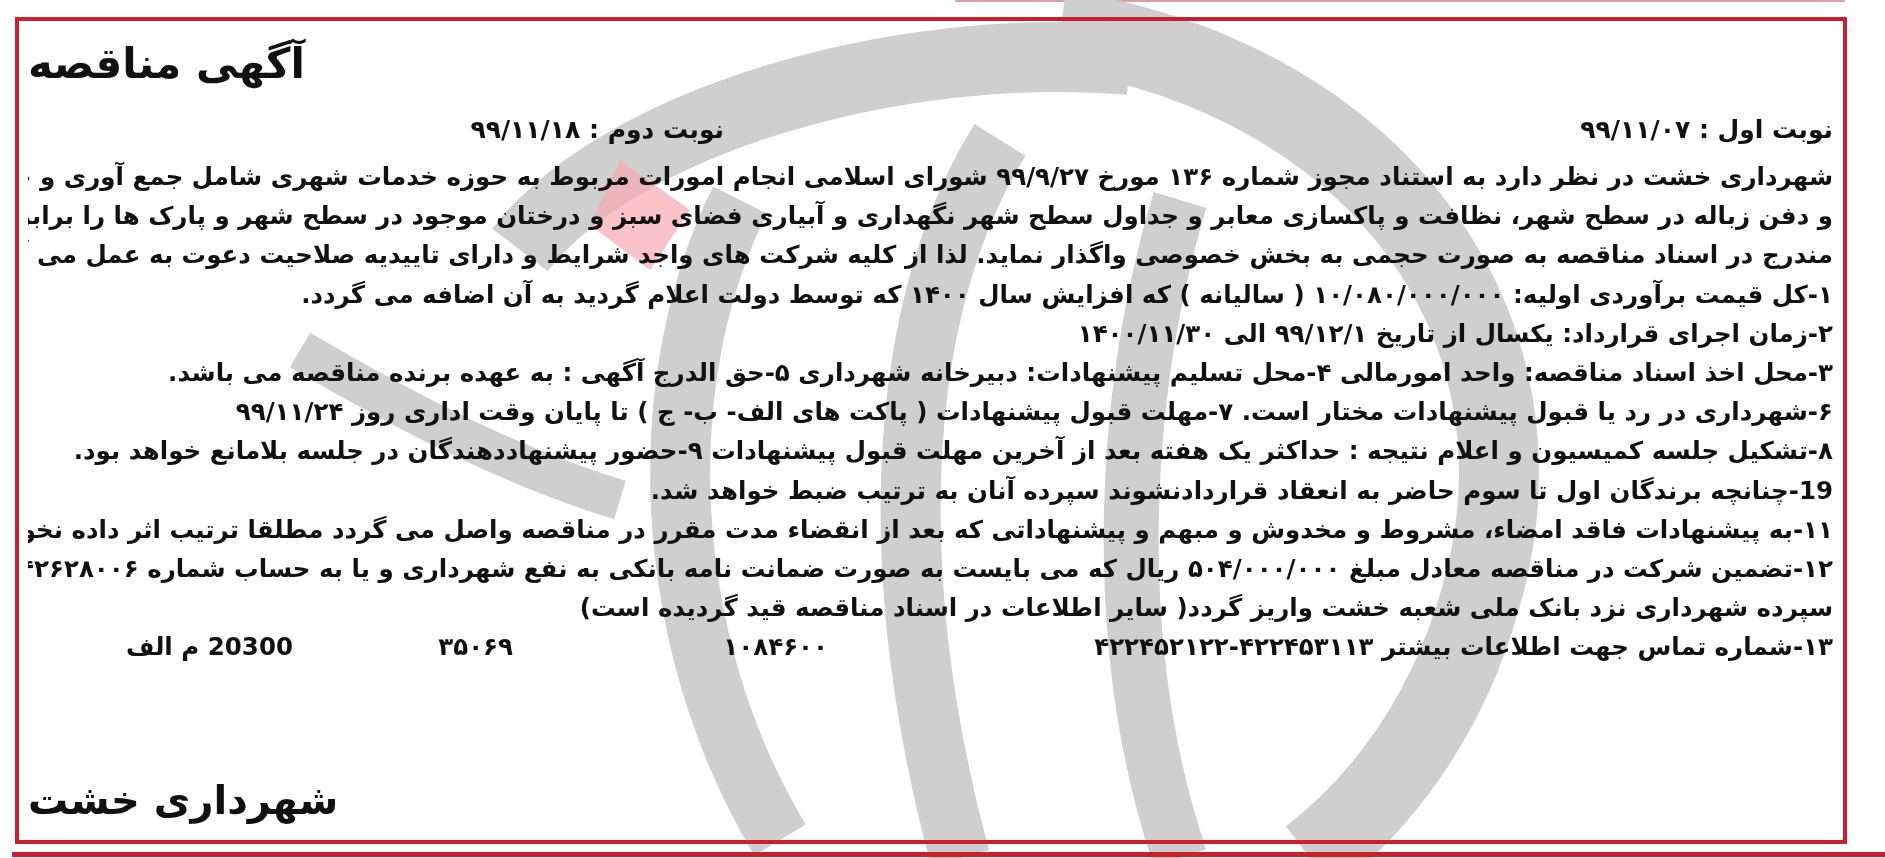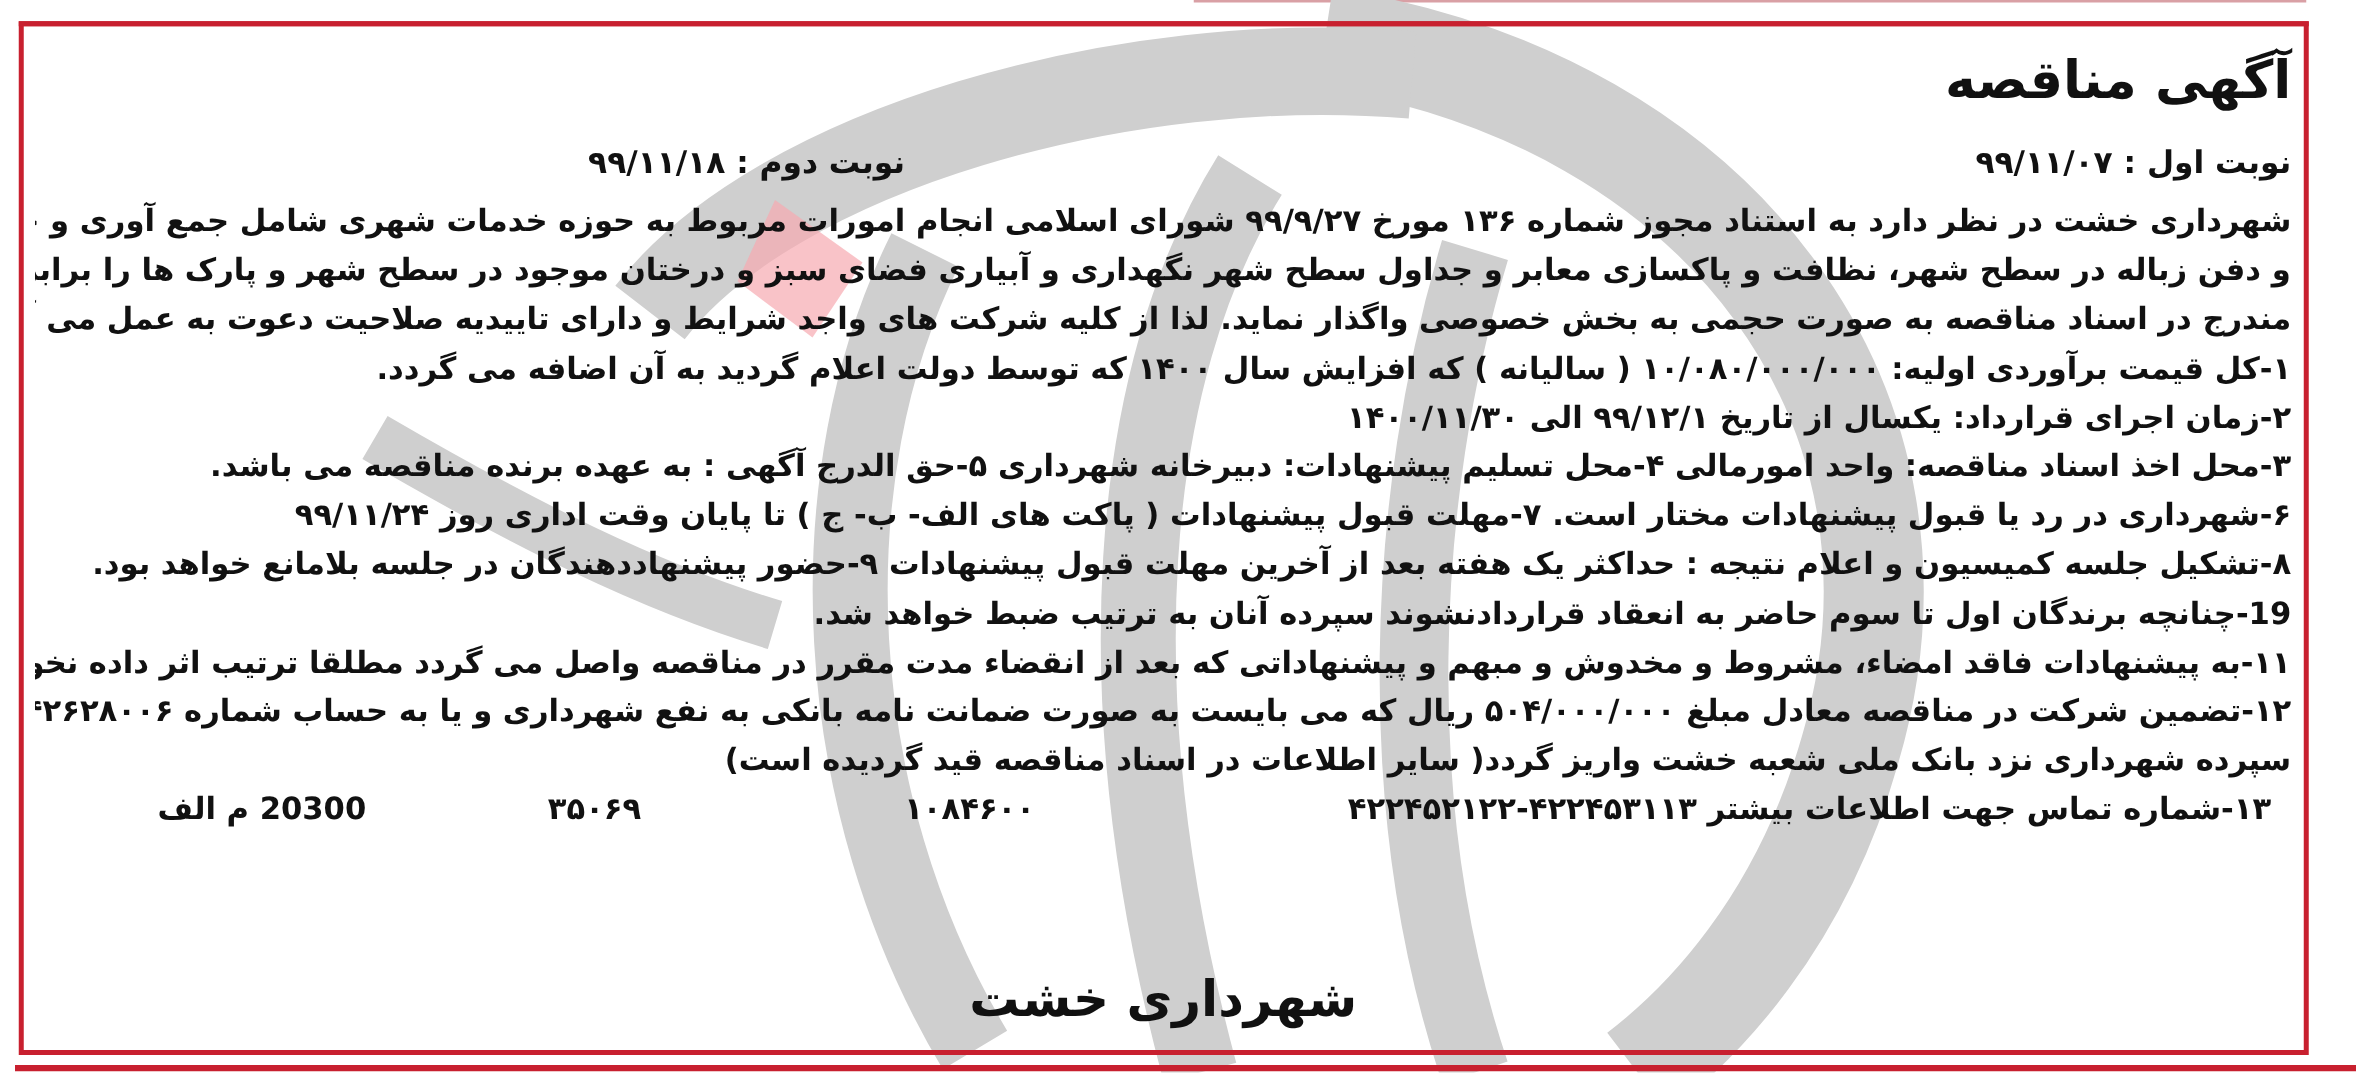--- a/index.html
+++ b/index.html
@@ -23,38 +23,38 @@
   .bottom-line {
     position:absolute; left:12px; top:852px; width:1873px; height:5px;
     background:#c8202f;
   }
   .watermark { position:absolute; left:0; top:0; width:1885px; height:858px; pointer-events:none; }
   .content {
     position:absolute; left:28px; top:17px; width:1805px; height:820px;
     direction:rtl; color:#111;
   }
   .title {
-    position:absolute; top:22px; left:0; right:0; text-align:right;
+    position:absolute; top:22px; left:0; right:0; text-align:left;
     font-size:42px; font-weight:bold; letter-spacing:0;
   }
   .rounds {
     position:absolute; top:98px; left:0; right:0; height:36px;
     font-size:25px; font-weight:bold;
   }
   .round-first { position:absolute; right:0; top:0; }
   .round-second { position:absolute; right:1109px; top:0; }
   .body-lines {
     position:absolute; top:140px; right:0; left:0;
     font-size:24.5px; font-weight:bold; line-height:39.2px;
   }
   .line { white-space:nowrap; overflow:hidden; height:39.2px; }
   .contact { position:relative; height:39.2px; }
   .contact span { position:absolute; top:0; white-space:nowrap; }
   .footer-title {
-    position:absolute; top:760px; left:0; right:0; text-align:center;
+    position:absolute; top:760px; left:0; right:0; text-align:left;
     font-size:40px; font-weight:bold;
   }
 </style>
 </head>
 <body>
 
 <div class="top-line"></div>
 
 <svg class="watermark" viewBox="0 0 1885 858">
   <g fill="none" stroke="#cfcfcf">
@@ -86,21 +86,21 @@
     <div class="line">۱-کل قیمت برآوردی اولیه: ۱۰/۰۸۰/۰۰۰/۰۰۰ ( سالیانه ) که افزایش سال ۱۴۰۰ که توسط دولت اعلام گردید به آن اضافه می گردد.</div>
     <div class="line">۲-زمان اجرای قرارداد: یکسال از تاریخ ۹۹/۱۲/۱ الی ۱۴۰۰/۱۱/۳۰</div>
     <div class="line">۳-محل اخذ اسناد مناقصه: واحد امورمالی     ۴-محل تسلیم پیشنهادات: دبیرخانه شهرداری     ۵-حق الدرج آگهی : به عهده برنده مناقصه می باشد.</div>
     <div class="line">۶-شهرداری در رد یا قبول پیشنهادات مختار است.     ۷-مهلت قبول پیشنهادات ( پاکت های الف- ب- ج ) تا پایان وقت اداری روز ۹۹/۱۱/۲۴</div>
     <div class="line">۸-تشکیل جلسه کمیسیون و اعلام نتیجه : حداکثر یک هفته بعد از آخرین مهلت قبول پیشنهادات    ۹-حضور پیشنهاددهندگان در جلسه بلامانع خواهد بود.</div>
     <div class="line">19-چنانچه برندگان اول تا سوم حاضر به انعقاد قراردادنشوند سپرده آنان به ترتیب ضبط خواهد شد.</div>
     <div class="line">۱۱-به پیشنهادات فاقد امضاء، مشروط و مخدوش و مبهم و پیشنهاداتی که بعد از انقضاء مدت مقرر در مناقصه واصل می گردد مطلقا ترتیب اثر داده نخواهد شد.</div>
     <div class="line">۱۲-تضمین شرکت در مناقصه معادل مبلغ ۵۰۴/۰۰۰/۰۰۰ ریال که می بایست به صورت ضمانت نامه بانکی به نفع شهرداری و یا به حساب شماره ۰۱۰۸۴۲۶۲۸۰۰۶</div>
     <div class="line">سپرده شهرداری نزد بانک ملی شعبه خشت واریز گردد( سایر اطلاعات در اسناد مناقصه قید گردیده است)</div>
     <div class="contact">
-      <span style="right:16px">۱۳-شماره تماس جهت اطلاعات بیشتر ۴۲۲۴۵۳۱۱۳-۴۲۲۴۵۲۱۲۲</span>
+      <span style="right:0">۱۳-شماره تماس جهت اطلاعات بیشتر ۴۲۲۴۵۳۱۱۳-۴۲۲۴۵۲۱۲۲</span>
       <span style="right:1005px">۱۰۸۴۶۰۰</span>
       <span style="right:1320px">۳۵۰۶۹</span>
       <span style="right:1540px">20300 م الف</span>
     </div>
   </div>
 
   <div class="footer-title">شهرداری خشت</div>
 </div>
 
 </body></html>

